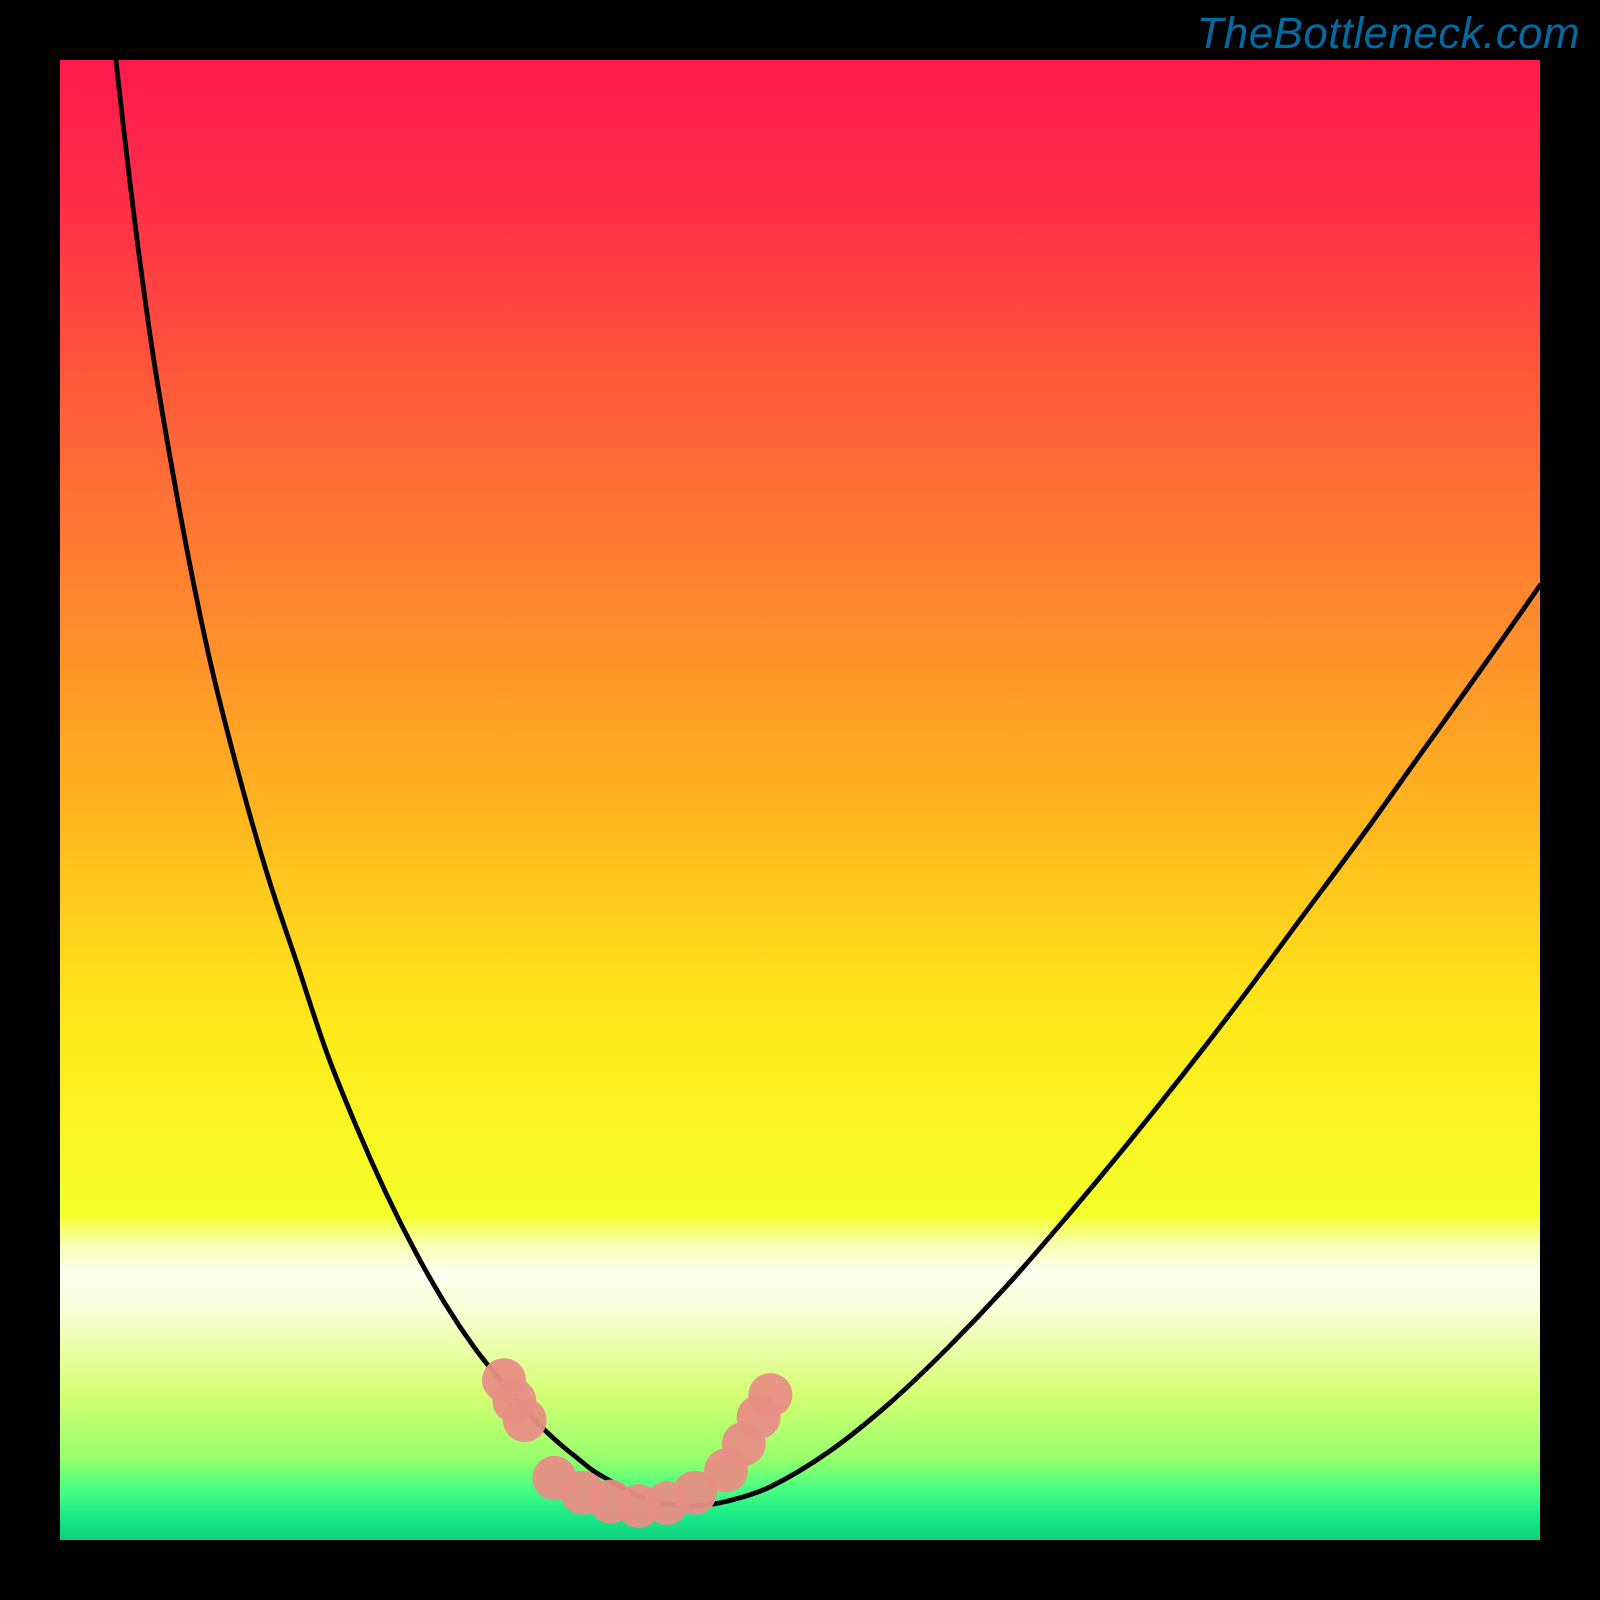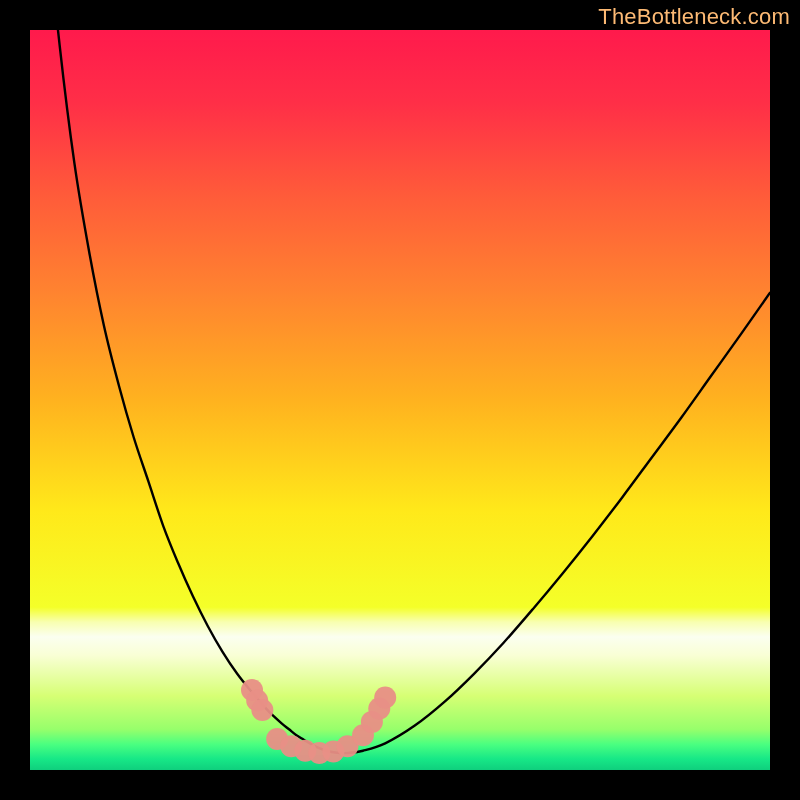--- a/index.html
+++ b/index.html
@@ -33,23 +33,24 @@
     inset: 0;
     width: 100%;
     height: 100%;
   }
   .watermark {
     position: absolute;
     top: 4px;
     right: 10px;
     font-family: Arial, Helvetica, sans-serif;
     font-size: 22px;
-    color: #fdba74;
+    color: #0369a1;
     letter-spacing: 0.2px;
     user-select: none;
+    font-style: italic;
   }
 </style>
 </head>
 <body>
 
 <div class="stage">
   <div class="plot-area">
     <svg class="gradient-bg" viewBox="0 0 740 740" preserveAspectRatio="none">
       <defs>
         <linearGradient id="bg-grad" x1="0" y1="0" x2="0" y2="1">

